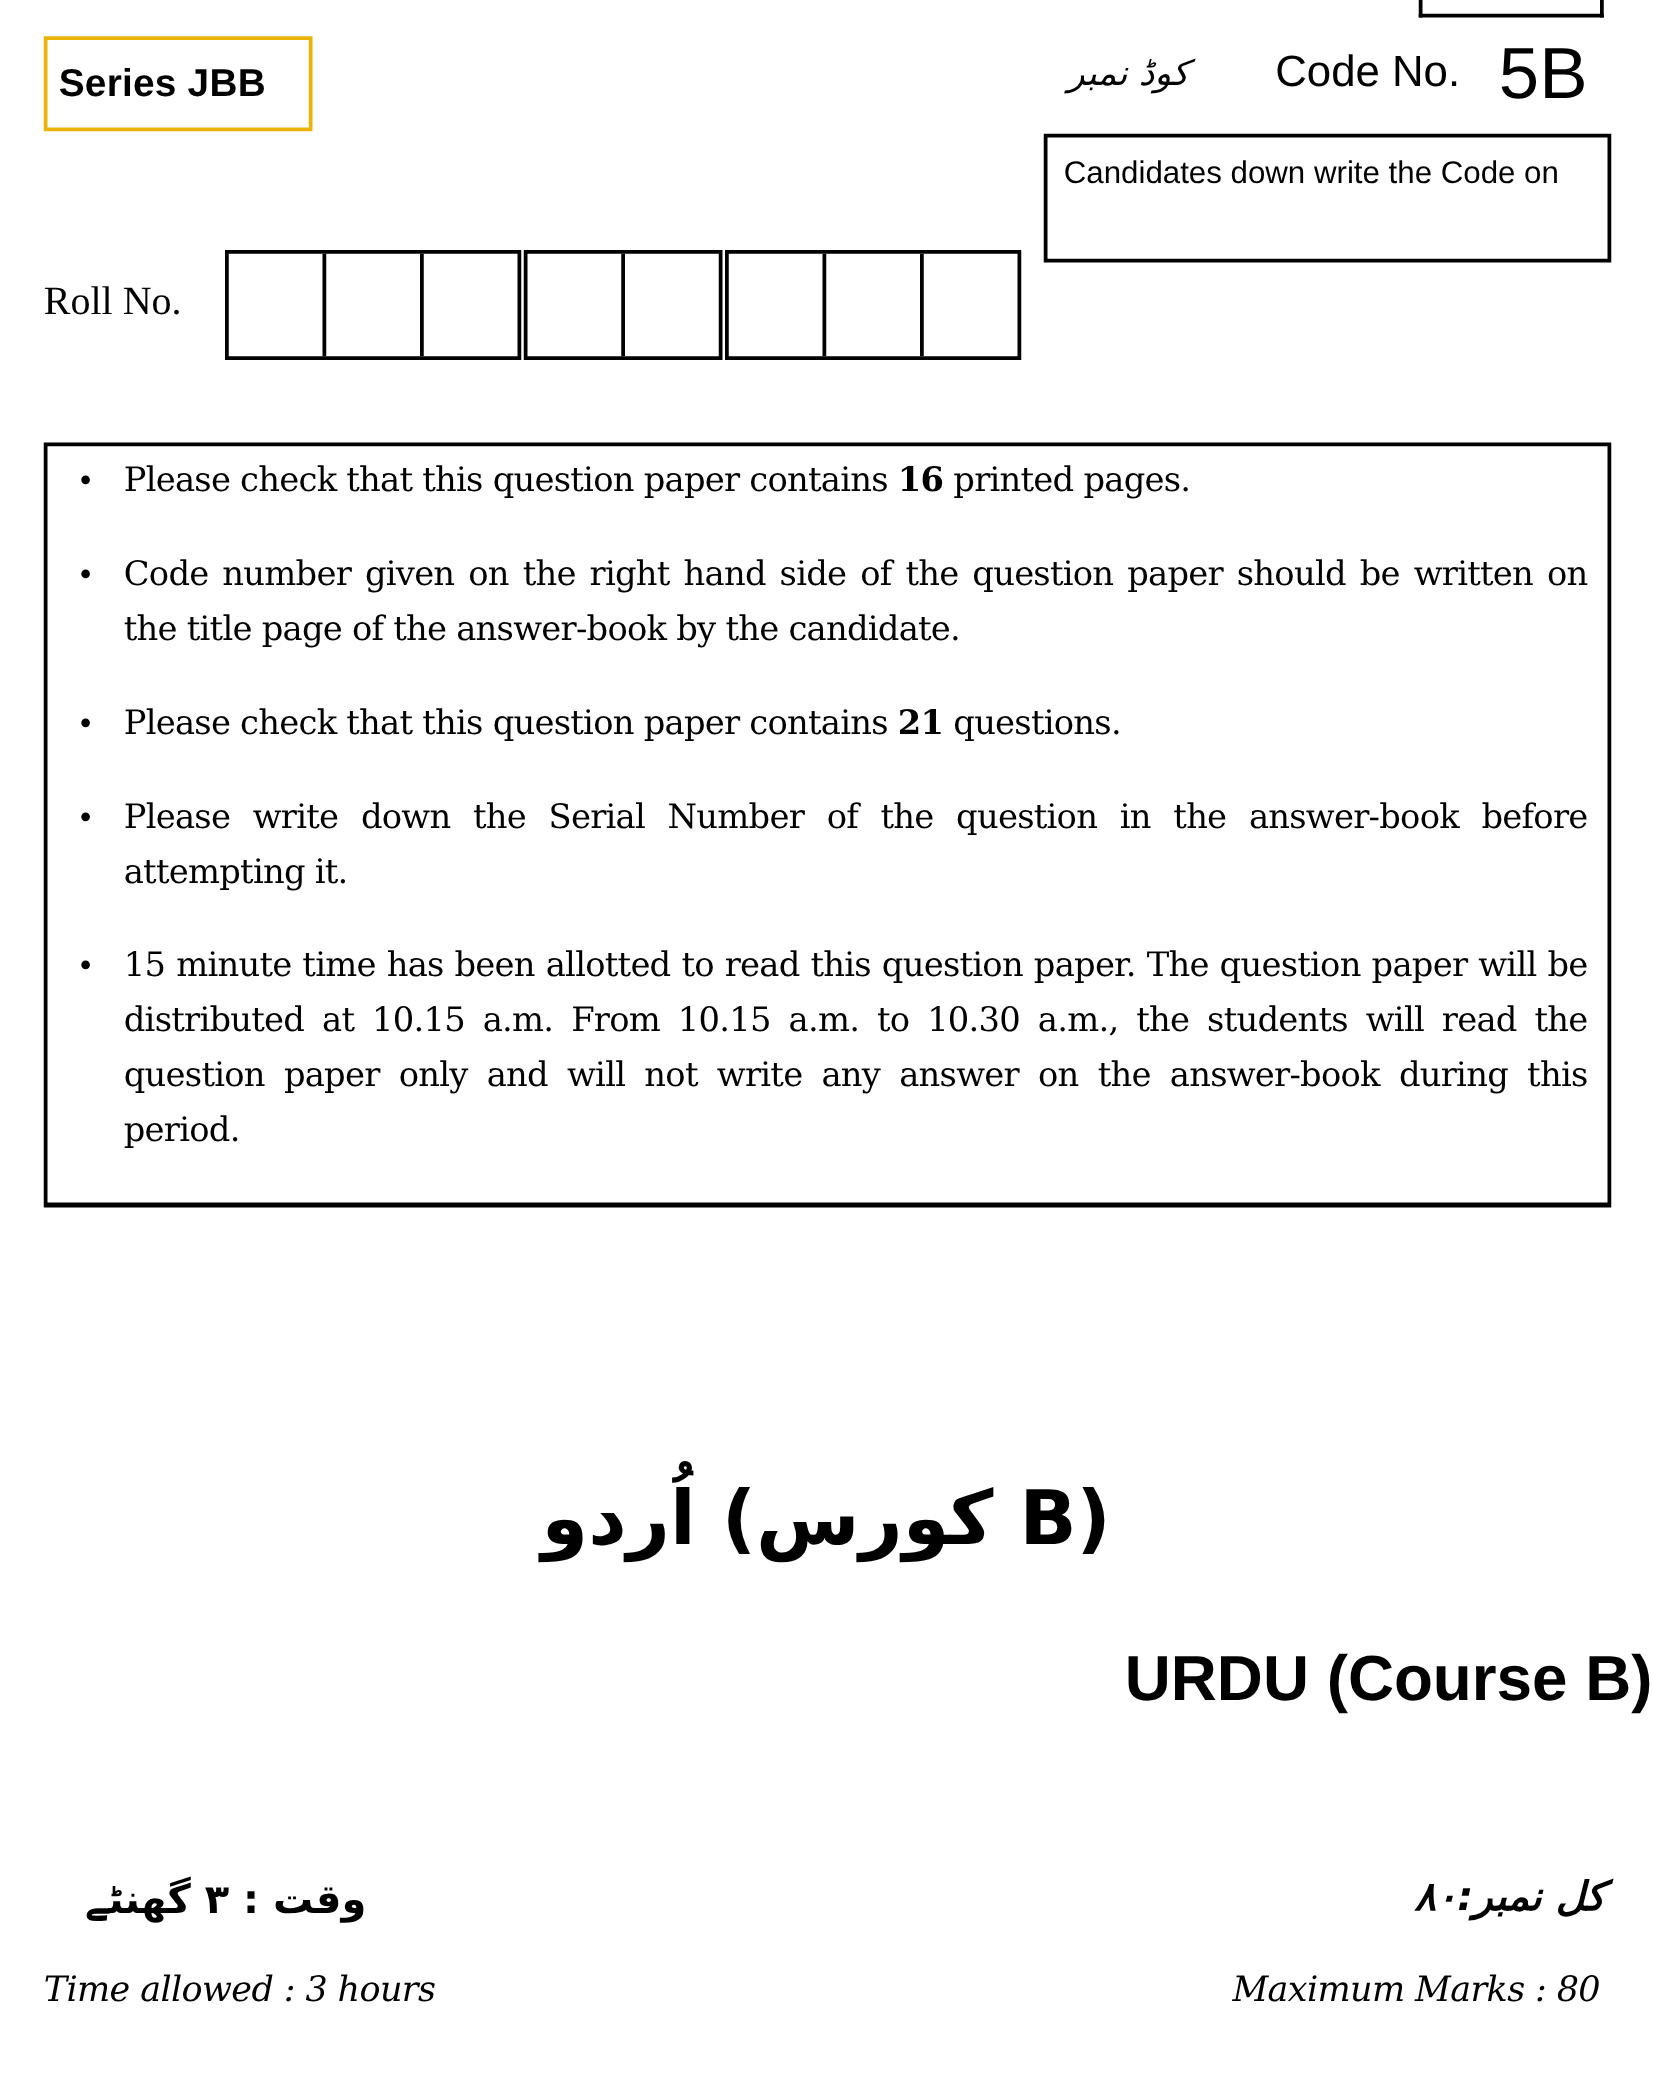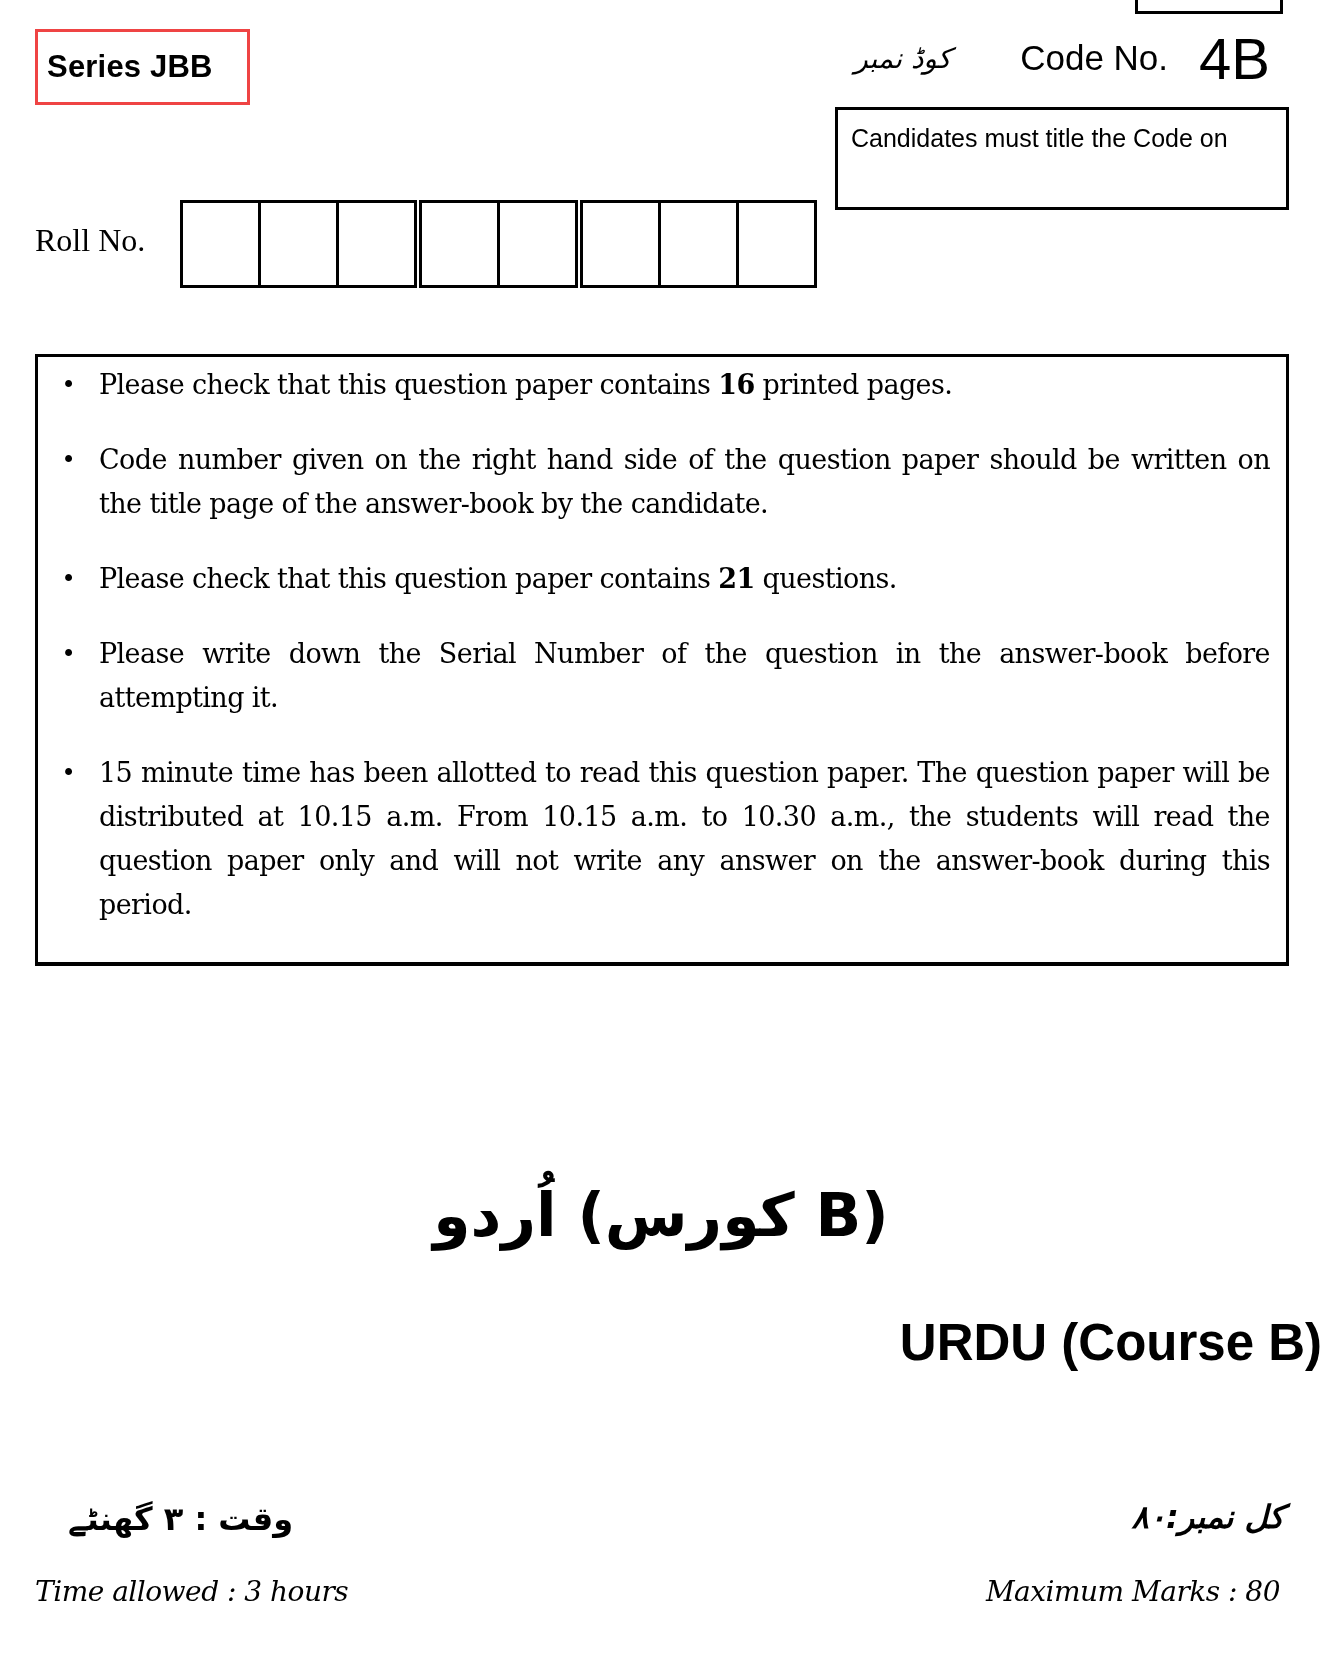--- a/index.html
+++ b/index.html
@@ -6,21 +6,21 @@
     body { width: 1322px; height: 1674px; position: relative; overflow: hidden; color: #000; }
     .abs { position: absolute; }
 
     .top-partial-box {
       left: 1135px; top: -6px; width: 148px; height: 20px;
       border: 3px solid #000; border-top: none; box-sizing: border-box;
     }
 
     .series-box {
       left: 35px; top: 29px; width: 215px; height: 76px;
-      border: 3px solid #ef4444; box-sizing: border-box;
+      border: 3px solid #eab308; box-sizing: border-box;
       font-family: "Liberation Sans", sans-serif; font-weight: bold; font-size: 31px;
       padding-left: 9px; line-height: 70px; letter-spacing: 0.2px;
     }
 
     .code-line {
       right: 52px; top: 18px; height: 80px; display: flex; align-items: center; gap: 25px;
       font-family: "Liberation Sans", sans-serif; font-weight: normal;
     }
     .code-urdu { font-family: "DejaVu Sans", sans-serif; font-size: 28px; font-style: italic; margin-right: 4px; direction: rtl; }
     .code-label { font-size: 35px; margin-left: 40px; }
@@ -72,25 +72,25 @@
 
 <div class="abs top-partial-box"></div>
 
 <div class="abs series-box">
   <span>Series JBB</span>
 </div>
 
 <div class="abs code-line">
   <span class="code-urdu">کوڈ نمبر</span>
   <span class="code-label">Code No.</span>
-  <span class="code-value">4B</span>
+  <span class="code-value">5B</span>
 </div>
 
 <div class="abs code-note">
-  <div>Candidates must title the Code on</div>
+  <div>Candidates down write the Code on</div>
 </div>
 
 <div class="abs roll-label">Roll No.</div>
 <div class="abs roll-grid" id="roll-grid">
     <div class="roll-group">
       <div class="roll-cell"></div>
       <div class="roll-cell"></div>
       <div class="roll-cell"></div>
     </div>
     <div class="roll-group">

